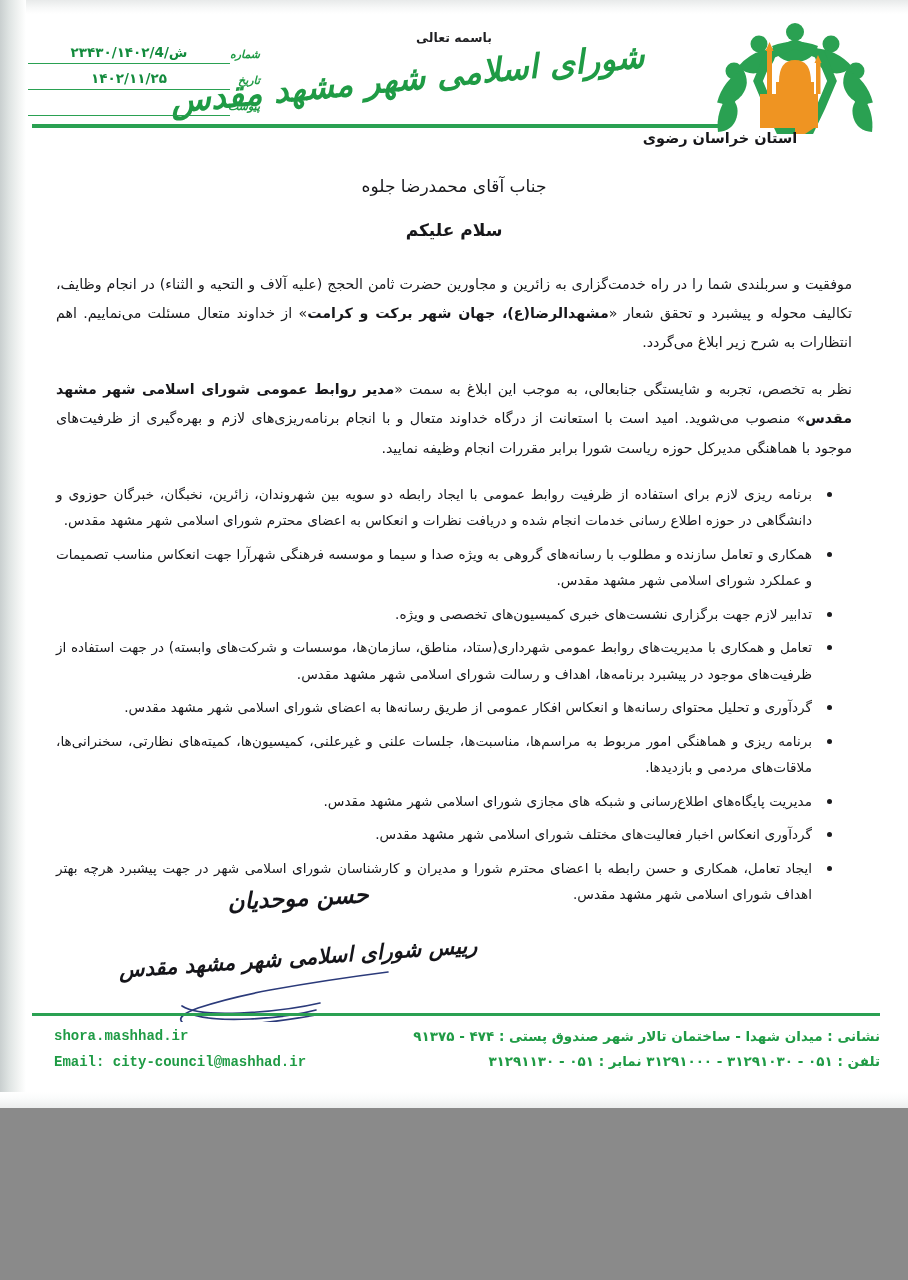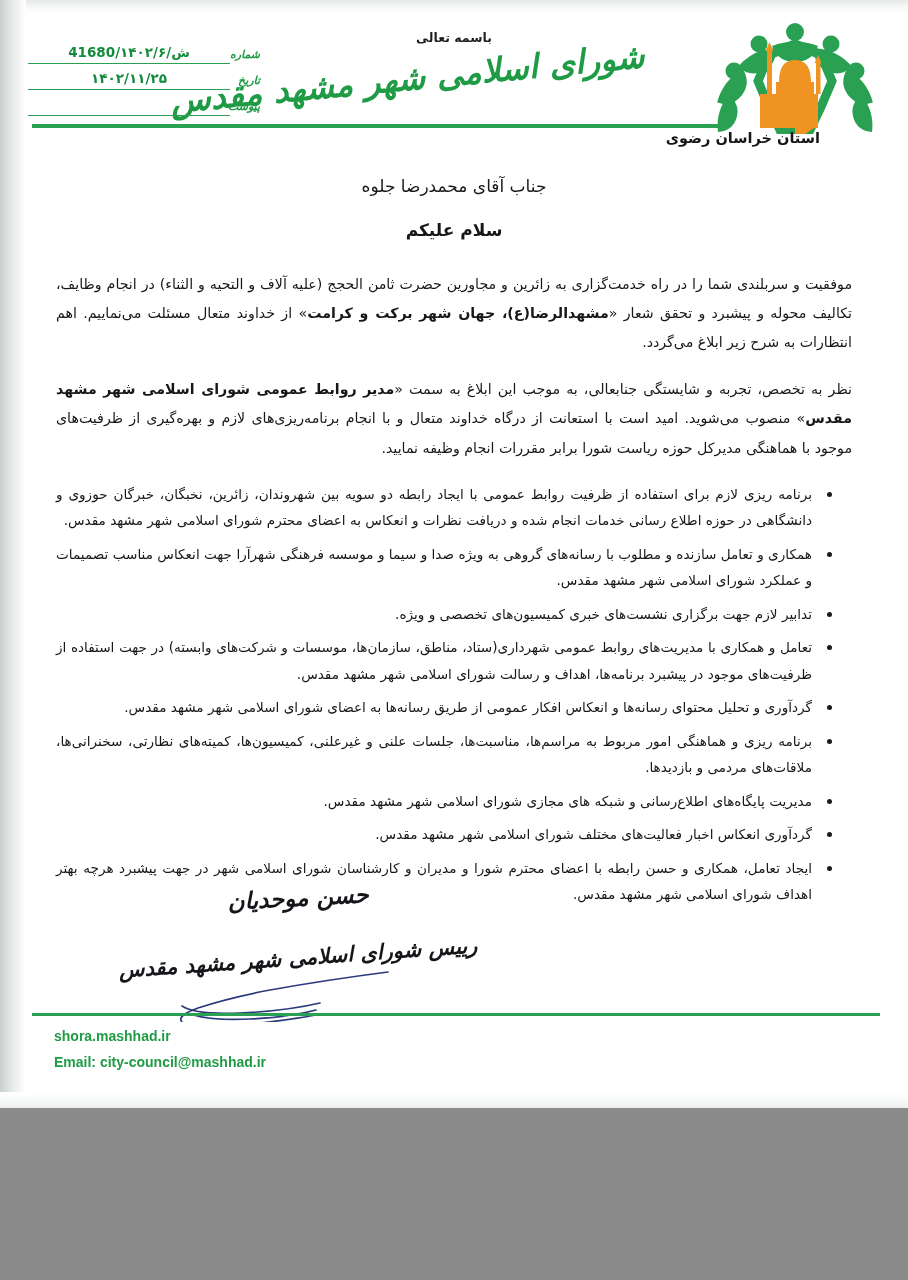--- a/index.html
+++ b/index.html
@@ -128,21 +128,21 @@
     left: 32px;
     width: 688px;
     height: 3.5px;
     background: #2aa152;
   }
   .province {
     position: absolute;
     top: 130px;
     left: 620px;
     width: 200px;
-    text-align: right;
+    text-align: center;
     font-size: 14.5px;
     font-weight: bold;
     color: #17171a;
     direction: rtl;
   }
 
   
   .body-area {
     position: absolute;
     top: 176px;
@@ -251,21 +251,21 @@
     left: 32px;
     width: 848px;
     height: 66px;
   }
   .footer-left {
     position: absolute;
     top: 4px;
     left: 22px;
     text-align: left;
     direction: ltr;
-    font-family: Liberation Sans, sans-serif;
+    font-family: Liberation Mono, monospace;
     font-size: 14px;
     font-weight: bold;
     color: #1f9b45;
     line-height: 1.85;
   }
   .footer-right {
     position: absolute;
     top: 4px;
     right: 0;
     text-align: right;
@@ -293,21 +293,21 @@
   <div class="header">
 
     <div class="basmala">باسمه تعالی</div>
 
     <div class="council-calligraphy">شورای اسلامی شهر مشهد مقدس</div>
 
     <div class="meta-block">
       <div class="meta-row">
         <span class="meta-label">شماره</span>
         <span class="meta-value-wrap">
-          <span class="meta-value">41680/۱۴۰۲/۶/ش</span>
+          <span class="meta-value">۲۳۴۳۰/۱۴۰۲/4/ش</span>
         </span>
       </div>
       <div class="meta-row">
         <span class="meta-label">تاریخ</span>
         <span class="meta-value-wrap">
           <span class="meta-value">۱۴۰۲/۱۱/۲۵</span>
         </span>
       </div>
       <div class="meta-row">
         <span class="meta-label">پیوست</span>
@@ -399,15 +399,27 @@
       </g>
     </svg>
   </div>
 
   <div class="footer-rule"></div>
   <div class="footer">
     <div class="footer-left">
       <div>shora.mashhad.ir</div>
       <div>Email: city-council@mashhad.ir</div>
     </div>
+    <div class="footer-right">
+      <div>
+        <span>نشانی :</span>
+        <span>میدان شهدا - ساختمان تالار شهر صندوق پستی : ۴۷۴ - ۹۱۳۷۵</span>
+      </div>
+      <div>
+        <span>تلفن :</span>
+        <span class="num">۳۱۲۹۱۰۰۰ - ۳۱۲۹۱۰۳۰ - ۰۵۱</span>
+        <span>نمابر :</span>
+        <span class="num">۳۱۲۹۱۱۳۰ - ۰۵۱</span>
+      </div>
+    </div>
   </div>
 
 </div>
 
 </body></html>

